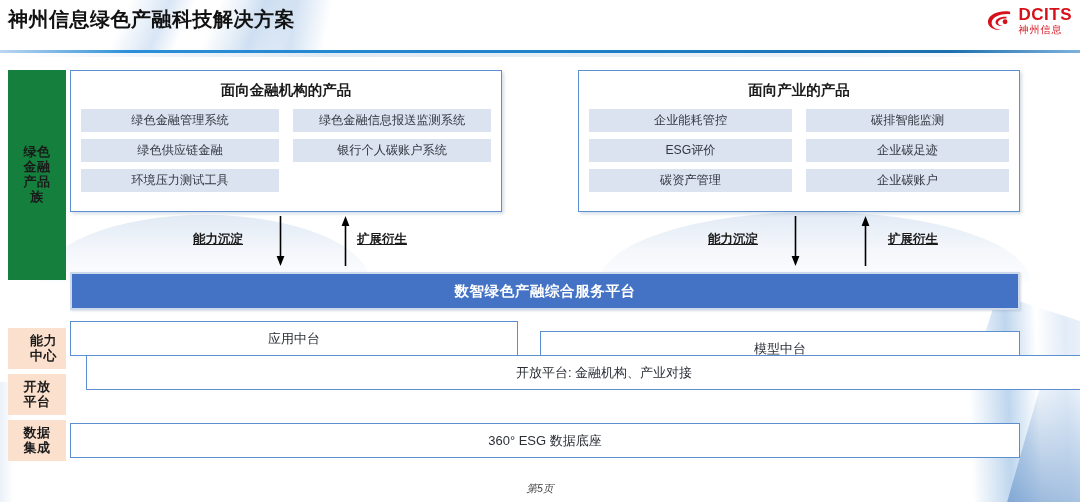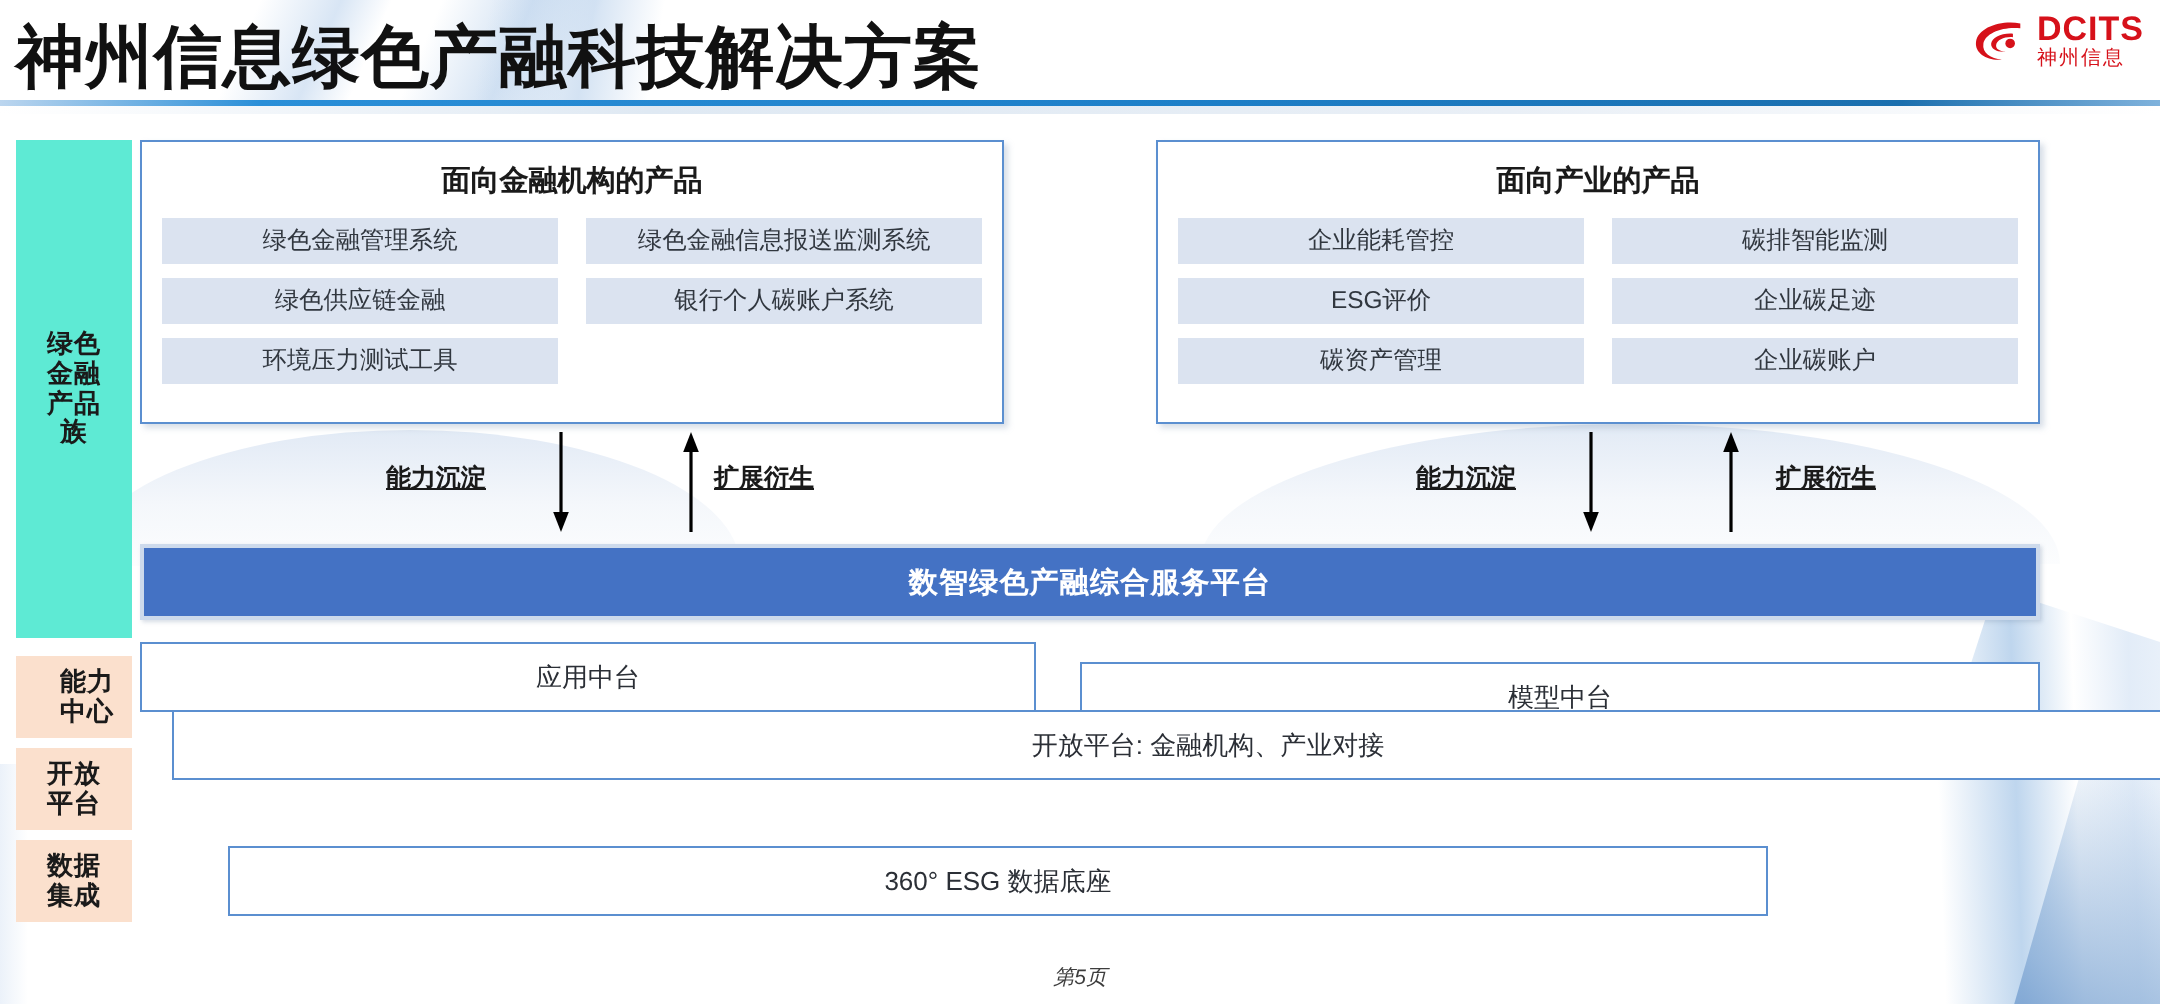--- a/index.html
+++ b/index.html
@@ -36,21 +36,21 @@
   .header-swoosh2 {
     position: absolute; left: 120px; top: -30px; width: 420px; height: 90px;
     background: linear-gradient(100deg,
         rgba(255,255,255,0) 30%,
         rgba(176,203,233,0.55) 42%,
         rgba(255,255,255,0) 50%);
     pointer-events: none;
   }
   .page-title {
     position: absolute; left: 8px; top: 6px;
-    font-size: 34px; font-weight: bold; color: #111111;
+    font-size: 20px; font-weight: bold; color: #111111;
     letter-spacing: 0.5px;
     white-space: nowrap;
   }
   .logo {
     position: absolute; right: 8px; top: 6px;
     display: flex; align-items: center; gap: 5px;
   }
   .logo-mark { width: 28px; height: 24px; display: block; }
   .logo-text { display: flex; flex-direction: column; line-height: 1; }
   .logo-en {
@@ -108,21 +108,21 @@
   
   .side-band {
     position: absolute; left: 8px;
     width: 58px;
     display: flex; align-items: center; justify-content: center;
     text-align: center;
     font-size: 13px; font-weight: bold; color: #1a1a1a;
     line-height: 1.15;
     letter-spacing: 0.5px;
   }
-  .side-blue { background: #5eead4; top: 70px; height: 249px; }
+  .side-blue { background: #15803d; top: 70px; height: 210px; }
   .side-peach { background: #fbe0cd; }
   .side-c1 { top: 328px; height: 41px; padding-left: 13px; }
   .side-c2 { top: 374px; height: 41px; }
   .side-c3 { top: 420px; height: 41px; }
 
   
   .panel {
     position: absolute; top: 70px; height: 142px;
     background: #ffffff;
     border: 1.6px solid #5b8fd0;
@@ -179,21 +179,21 @@
   .row-box {
     position: absolute;
     background: #ffffff;
     border: 1.4px solid #5b8fd0;
     display: flex; align-items: center; justify-content: center;
     font-size: 13px; color: #2b2f36;
   }
   .rb-app  { left: 70px;  top: 321px; width: 448px; height: 35px; }
   .rb-model{ left: 540px; top: 331px; width: 480px; height: 35px; }
   .rb-open { left: 70px;  top: 355px; width: 1036px; height: 35px; margin-left: 16px; }
-  .rb-data { left: 70px;  top: 423px; width: 770px; height: 35px; margin-left: 44px; }
+  .rb-data { left: 70px;  top: 423px; width: 950px; height: 35px; }
 
   
   .footer {
     position: absolute; left: 0; top: 482px; width: 1080px;
     text-align: center;
     font-size: 10.5px; font-style: italic; color: #3d3d3d;
   }
 </style>
 </head>
 <body>

